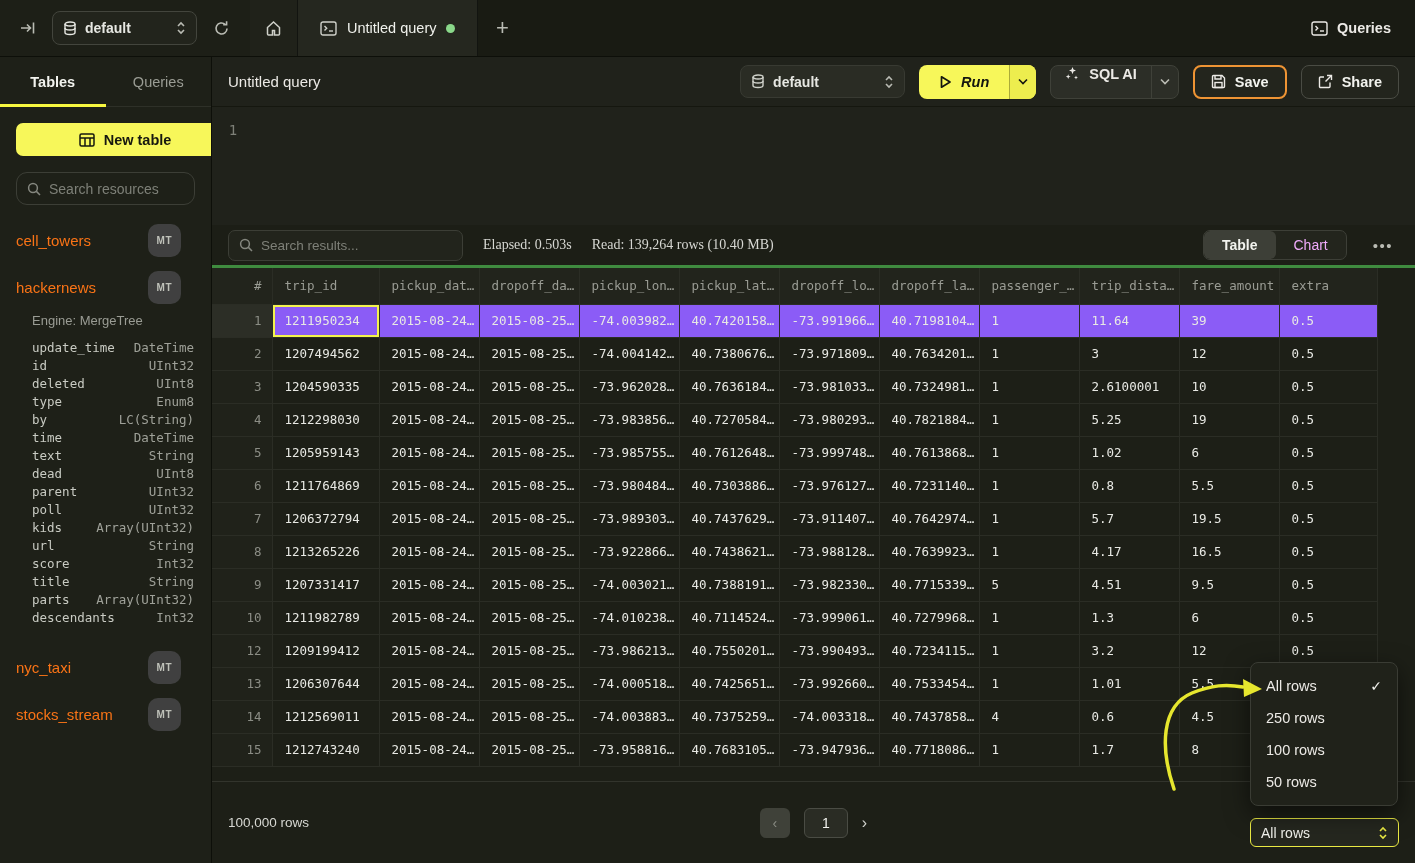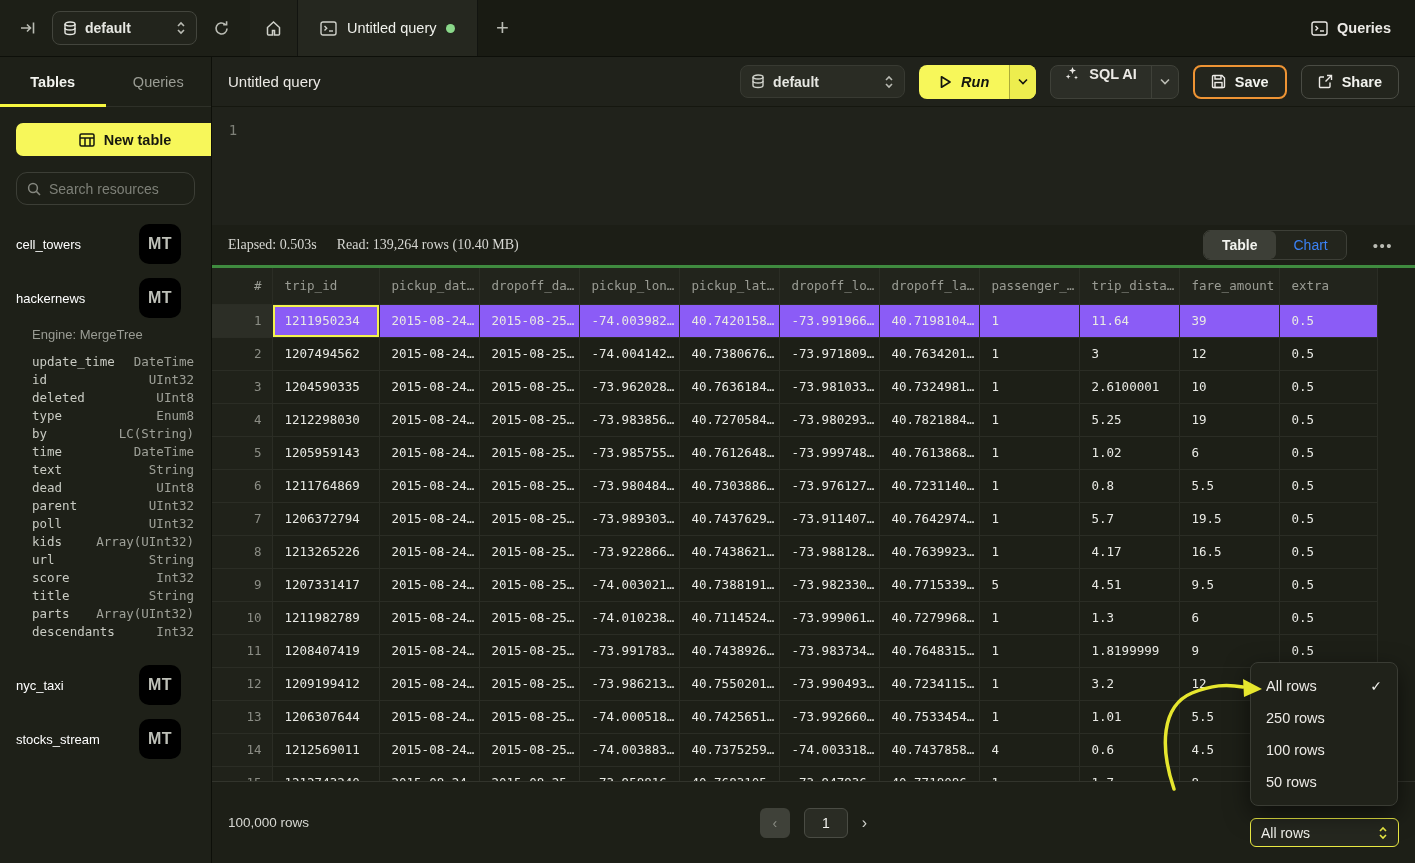--- a/index.html
+++ b/index.html
@@ -32,22 +32,22 @@
   .sb-tab { flex:1; display:flex; align-items:center; justify-content:center; font-size:14.5px; color:#9a9c94; cursor:pointer; position:relative; background:none; border:none; }
   .sb-tab.active { color:#f2f3ee; font-weight:700; }
   .sb-tab.active::after { content:""; position:absolute; left:0; right:0; bottom:-1px; height:3px; background:#f7f740; }
   .sidebar-body { flex:1; overflow:hidden; padding:16px 0 0; }
   .new-table-btn { display:flex; width:218px; margin:0 16px 16px; height:33px; align-items:center; justify-content:center; gap:9px; background:#f7f75a; color:#16180f; font-size:14.5px; font-weight:700; border:none; border-radius:7px; cursor:pointer; }
   .search-box { display:flex; align-items:center; gap:8px; margin:0 16px 12px; height:33px; border:1px solid #3c3e36; border-radius:11px; padding:0 10px; color:#85877f; }
   .search-box input { background:none; border:none; outline:none; color:#d6d7d2; font-size:14px; width:100%; font-family:"Liberation Sans",sans-serif; }
   .search-box input::placeholder { color:#7e8078; }
   .section-label { padding:8px 16px 10px; font-size:13px; color:#a2a49c; }
   .tbl-item { display:flex; align-items:center; justify-content:space-between; padding:7px 30px 7px 16px; cursor:pointer; }
-  .tbl-item .tname { font-size:13px; color:#ffffff; }
-  .badge { background:#000000; color:#bfc1b9; font-size:16px; font-weight:700; padding:11px 9px; border-radius:10px; letter-spacing:.5px; }
+  .tbl-item .tname { font-size:15px; color:#f97316; }
+  .badge { background:#404040; color:#bfc1b9; font-size:10px; font-weight:700; padding:11px 9px; border-radius:10px; letter-spacing:.5px; }
   .engine-line { padding:2px 14px 8px 32px; font-size:13px; color:#9a9c94; }
   .columns-list { padding:2px 0 8px; }
   .col-row { display:flex; justify-content:space-between; padding:1.5px 17px 1.5px 32px; font-family:"DejaVu Sans Mono",monospace; font-size:12.5px; }
   .col-row .cname { color:#c9cbc3; }
   .col-row .ctype { color:#9fa199; }
   .tbl-gap { height:10px; }
 
   
   .main { flex:1; display:flex; flex-direction:column; min-width:0; background:#20221b; }
   .query-header { height:50px; flex:none; display:flex; align-items:center; padding:0 16px; gap:14px; background:#20221b; border-bottom:1px solid #15170f; }
@@ -71,21 +71,21 @@
   .tok-plain { color:#e2e3de; }
   .tok-number { color:#d08442; }
 
   .results-toolbar { height:40px; flex:none; display:flex; align-items:center; gap:20px; padding:0 16px; background:#1c1e16; }
   .results-search { width:235px; height:31px; display:flex; align-items:center; gap:8px; border:1px solid #3c3e36; border-radius:7px; padding:0 10px; color:#85877f; background:#22241c; }
   .results-search input { background:none; border:none; outline:none; color:#d6d7d2; font-size:13.5px; width:100%; font-family:"Liberation Sans",sans-serif; }
   .results-search input::placeholder { color:#7e8078; }
   .stat-text { font-size:14px; color:#d6d7d2;font-family:Liberation Serif, serif; }
   .rt-spacer { flex:1; }
   .view-toggle { display:flex; border:1px solid #3d3f37; border-radius:7px; overflow:hidden; background:#23251d; }
-  .vt-seg { padding:6px 18px; font-size:14px; color:#3b82f6; background:none; border:none; cursor:pointer; }
+  .vt-seg { padding:6px 18px; font-size:14px; color:#f0abfc; background:none; border:none; cursor:pointer; }
   .vt-seg.active { background:#3d3f37; color:#f2f3ee; font-weight:700; border-radius:6px; }
   .more-btn { background:none; border:none; color:#b9bbb3; font-size:15px; letter-spacing:1.5px; cursor:pointer; padding:4px 6px; }
 
   .progress-bar { height:3px; flex:none; }
 
   
   .table-wrap { height:513px; flex:none; overflow:hidden; background:#1d1f17; }
   table.grid { border-collapse:collapse; table-layout:fixed; width:1165px; }
   .grid th, .grid td { font-family:"DejaVu Sans Mono",monospace; font-size:12.5px; overflow:hidden; white-space:nowrap; padding:0 12px; border-right:1px solid #2b2d25; border-bottom:1px solid #2b2d25; }
   .grid thead th { height:36px; text-align:left; color:#9a9c94; background:#22241c; font-weight:400; }
@@ -386,20 +386,29 @@
           </span>
           <span>Share</span>
         </button>
       </div>
 
       <div class="editor">
         <div class="gutter">1</div>
       </div>
 
       <div class="results-toolbar">
+        <div class="results-search">
+          <span>
+            <svg class="ic" width="14" height="14" viewBox="0 0 14 14" fill="none" stroke="currentColor" stroke-width="1.5">
+                <circle cx="6" cy="6" r="4.4"></circle>
+                <path d="M9.4 9.4L13 13"></path>
+              </svg>
+          </span>
+          <input type="text" placeholder="Search results..." style="">
+        </div>
         <span class="stat-text">Elapsed: 0.503s</span>
         <span class="stat-text">Read: 139,264 rows (10.40 MB)</span>
         <span class="rt-spacer"></span>
         <div class="view-toggle">
           <button class="vt-seg active">Table</button>
           <button class="vt-seg">Chart</button>
         </div>
         <button class="more-btn">
           <span>•••</span>
         </button>
@@ -574,34 +583,20 @@
                 <td>-74.010238…</td>
                 <td>40.7114524…</td>
                 <td>-73.999061…</td>
                 <td>40.7279968…</td>
                 <td>1</td>
                 <td>1.3</td>
                 <td>6</td>
                 <td>0.5</td>
               </tr>
               <tr>
-                <td class="rownum">11</td>
-                <td>1208407419</td>
-                <td>2015-08-24…</td>
-                <td>2015-08-25…</td>
-                <td>-73.991783…</td>
-                <td>40.7438926…</td>
-                <td>-73.983734…</td>
-                <td>40.7648315…</td>
-                <td>1</td>
-                <td>1.8199999</td>
-                <td>9</td>
-                <td>0.5</td>
-              </tr>
-              <tr>
                 <td class="rownum">12</td>
                 <td>1209199412</td>
                 <td>2015-08-24…</td>
                 <td>2015-08-25…</td>
                 <td>-73.986213…</td>
                 <td>40.7550201…</td>
                 <td>-73.990493…</td>
                 <td>40.7234115…</td>
                 <td>1</td>
                 <td>3.2</td>

